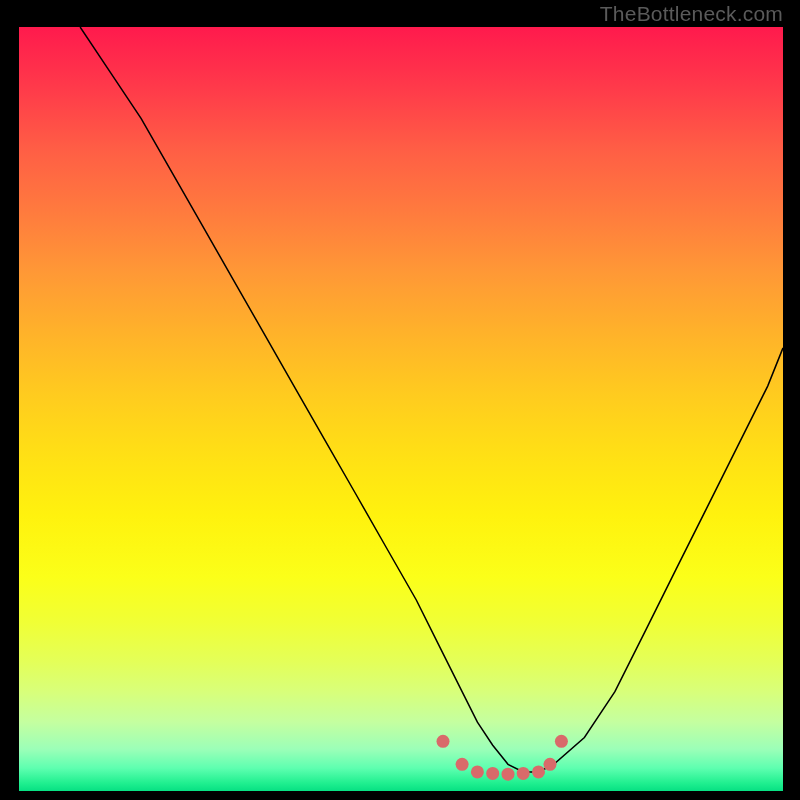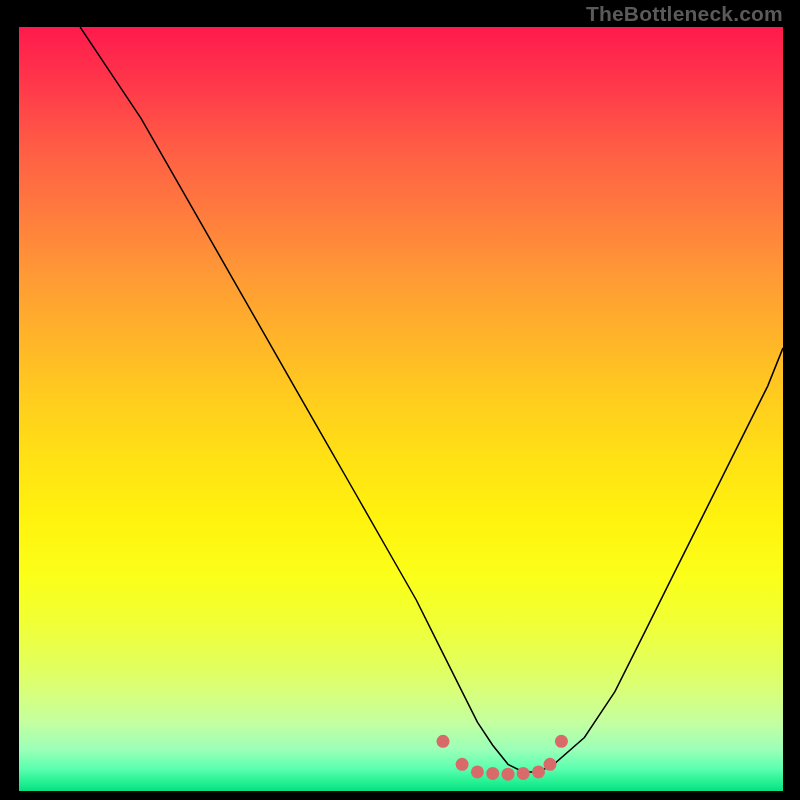--- a/index.html
+++ b/index.html
@@ -10,21 +10,21 @@
     background: #000;
     position: relative;
     font-family: Arial, Helvetica, sans-serif;
   }
   .watermark {
     position: absolute;
     top: 2px;
     right: 17px;
     color: #5a5a5a;
     font-size: 21px;
-    font-weight: 700;
+    font-weight: 400;
     letter-spacing: 0.2px;
   }
   .plot-frame {
     position: absolute;
     left: 19px;
     top: 27px;
     width: 764px;
     height: 764px;
     background: linear-gradient(to bottom,
       #ff1a4d 0%,

